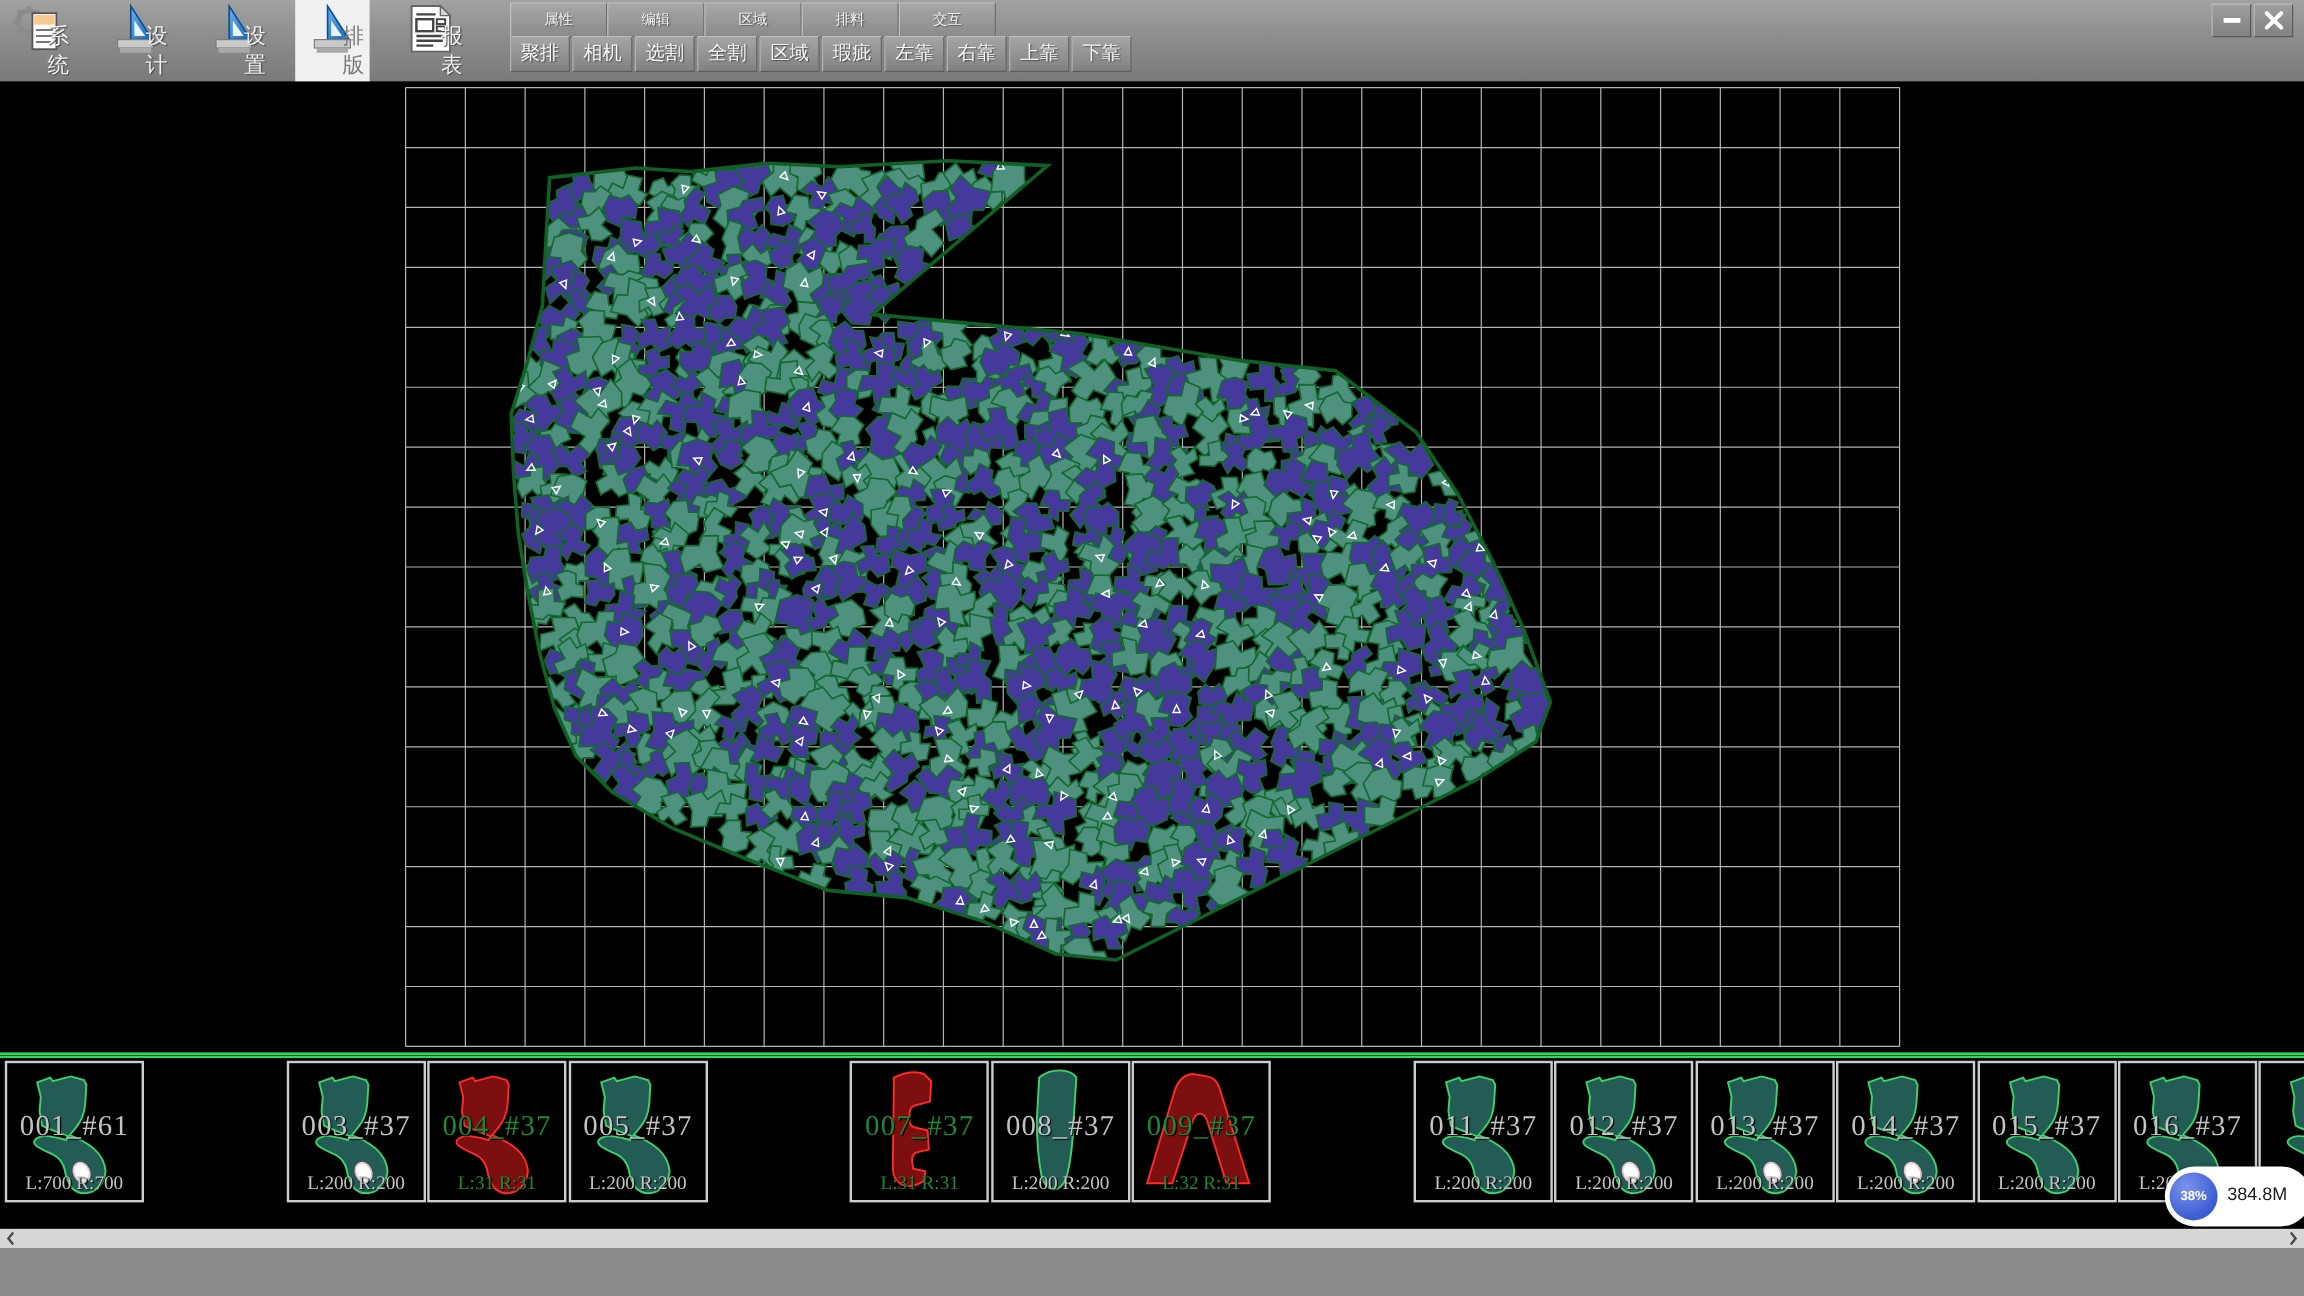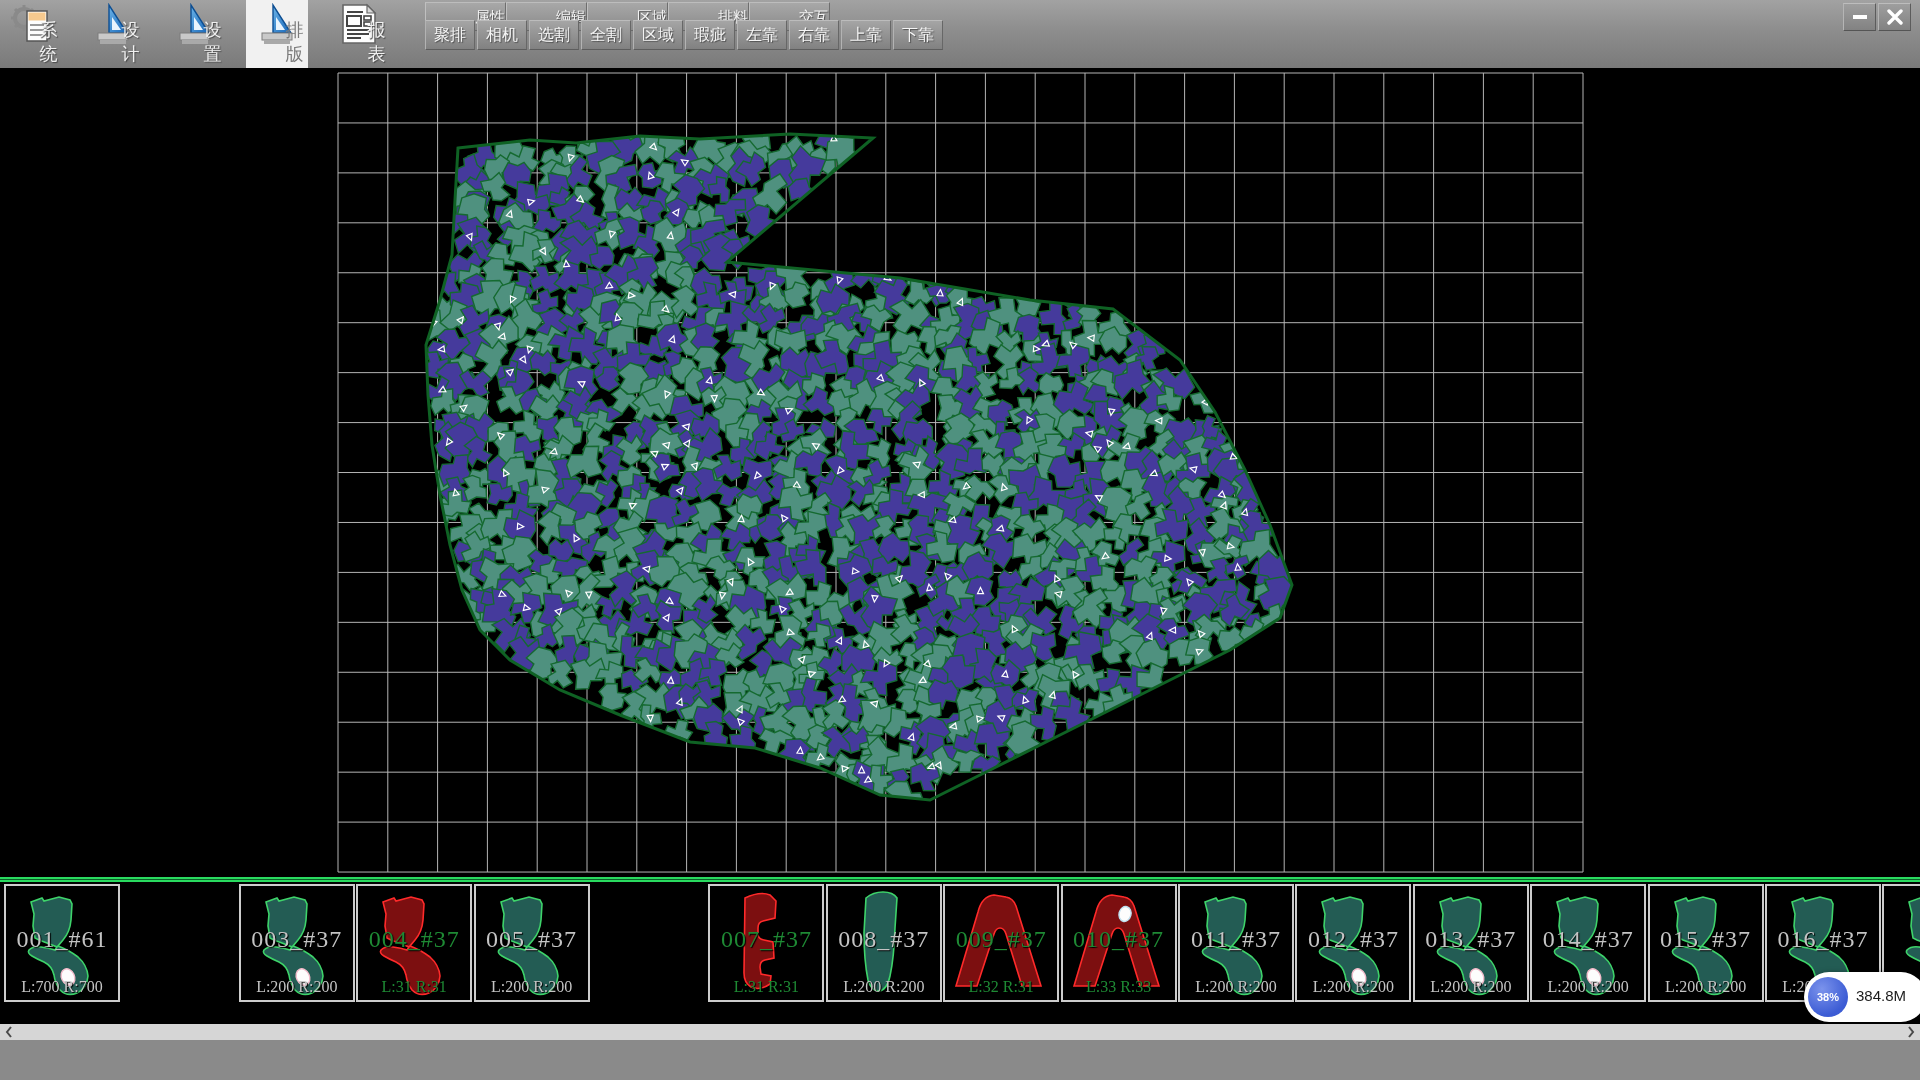--- a/index.html
+++ b/index.html
@@ -10,26 +10,26 @@
   .topbar{position:absolute;left:0;top:0;width:1920px;height:68px;
           background:linear-gradient(180deg,#a2a2a2 0%,#8d8d8d 45%,#7a7a7a 100%);}
   .mbtn{position:absolute;top:0;height:68px;width:62px;cursor:pointer;text-align:center;}
   .mbtn.active{background:#f1f1f1;}
   .mbtn .micon{position:absolute;left:50%;top:3px;transform:translateX(-50%);}
   .mbtn .mlabel{position:absolute;left:0;right:0;bottom:2px;font-size:18px;color:#f0f0f0;
           text-shadow:1px 1px 1px #4a4a4a;letter-spacing:1px;padding-left:36px;}
   .mbtn.active .mlabel{color:#7a7a7a;text-shadow:none;}
 
   .menu-tabs{position:absolute;left:425px;top:2px;height:27px;display:flex;}
-  .mtab{width:79px;height:27px;line-height:27px;text-align:right;color:#f2f2f2;font-size:15px;
+  .mtab{width:79px;height:27px;line-height:27px;text-align:center;color:#f2f2f2;font-size:12px;
         text-shadow:1px 1px 1px #4f4f4f;cursor:pointer;
         background:linear-gradient(180deg,#a8a8a8,#8a8a8a);
         border-left:1px solid #c0c0c0;border-right:1px solid #6e6e6e;
         border-top:1px solid #bdbdbd;border-bottom:1px solid #6a6a6a;}
-  .tool-row{position:absolute;left:425px;top:20px;height:29px;display:flex;}
+  .tool-row{position:absolute;left:425px;top:30px;height:29px;display:flex;}
   .tbtn{width:48px;height:28px;line-height:28px;text-align:center;color:#f5f5f5;font-size:16px;
         text-shadow:1px 1px 1px #4f4f4f;cursor:pointer;margin-right:2px;
         background:linear-gradient(180deg,#a5a5a5,#818181);
         border:1px solid;border-color:#bcbcbc #676767 #5d5d5d #b3b3b3;}
   .win-btn{position:absolute;top:3px;width:31px;height:26px;cursor:pointer;
         background:linear-gradient(180deg,#9e9e9e,#828282);
         border:1px solid;border-color:#bdbdbd #5c5c5c #555 #b5b5b5;
         display:flex;align-items:center;justify-content:center;}
   .win-btn svg{display:block;}
 
@@ -1342,28 +1342,20 @@
         <div class="tname">008_#37</div>
         <div class="tcount">L:200 R:200</div>
       </div>
       <div class="cell redpiece" style="left: 943.2px;">
         <svg width="100" height="110" viewBox="0 0 100 110">
           <path d="M6,98 L28,24 Q32,8 44,7 L56,9 Q63,10 66,18 L91,98 L72,98 L56,46 Q54,40 50,40 Q46,40 44,46 L27,98 Z" fill="#7c0f10" stroke="#ff2a2a" stroke-width="1.6"></path>
         </svg>
         <div class="tname">009_#37</div>
         <div class="tcount">L:32 R:31</div>
       </div>
-      <div class="cell redpiece" style="left: 1060.6px;">
-        <svg width="100" height="110" viewBox="0 0 100 110">
-          <path d="M6,98 L28,24 Q32,8 44,7 L56,9 Q63,10 66,18 L91,98 L72,98 L56,46 Q54,40 50,40 Q46,40 44,46 L27,98 Z" fill="#7c0f10" stroke="#ff2a2a" stroke-width="1.6"></path>
-          <ellipse cx="57" cy="26" rx="6" ry="7.5" transform="rotate(15 57 26)" fill="#fdfdfd" stroke="#bfe0f0" stroke-width="1.4"></ellipse>
-        </svg>
-        <div class="tname">010_#37</div>
-        <div class="tcount">L:33 R:33</div>
-      </div>
       <div class="cell" style="left: 1178px;">
         <svg width="100" height="110" viewBox="0 0 100 110">
           <path d="M20,14 L31,10 L33,13 L48,9 L59,12 L61,16 L60,32 Q59,44 52,52 L47,58 Q58,62 67,69 Q76,77 77,88 Q76,100 66,105 Q56,109 49,102 Q44,95 43,87 Q41,78 33,74 Q26,71 21,68 Q16,65 18,62 Q22,58 30,59 Q38,60 44,62 L46,59 L36,55 L28,52 L24,50 L22,38 L23,26 Z" fill="#235c54" stroke="#3ed36a" stroke-width="1.6"></path>
         </svg>
         <div class="tname">011_#37</div>
         <div class="tcount">L:200 R:200</div>
       </div>
       <div class="cell" style="left: 1295.4px;">
         <svg width="100" height="110" viewBox="0 0 100 110">
           <path d="M20,14 L31,10 L33,13 L48,9 L59,12 L61,16 L60,32 Q59,44 52,52 L47,58 Q58,62 67,69 Q76,77 77,88 Q76,100 66,105 Q56,109 49,102 Q44,95 43,87 Q41,78 33,74 Q26,71 21,68 Q16,65 18,62 Q22,58 30,59 Q38,60 44,62 L46,59 L36,55 L28,52 L24,50 L22,38 L23,26 Z" fill="#235c54" stroke="#3ed36a" stroke-width="1.6"></path>

